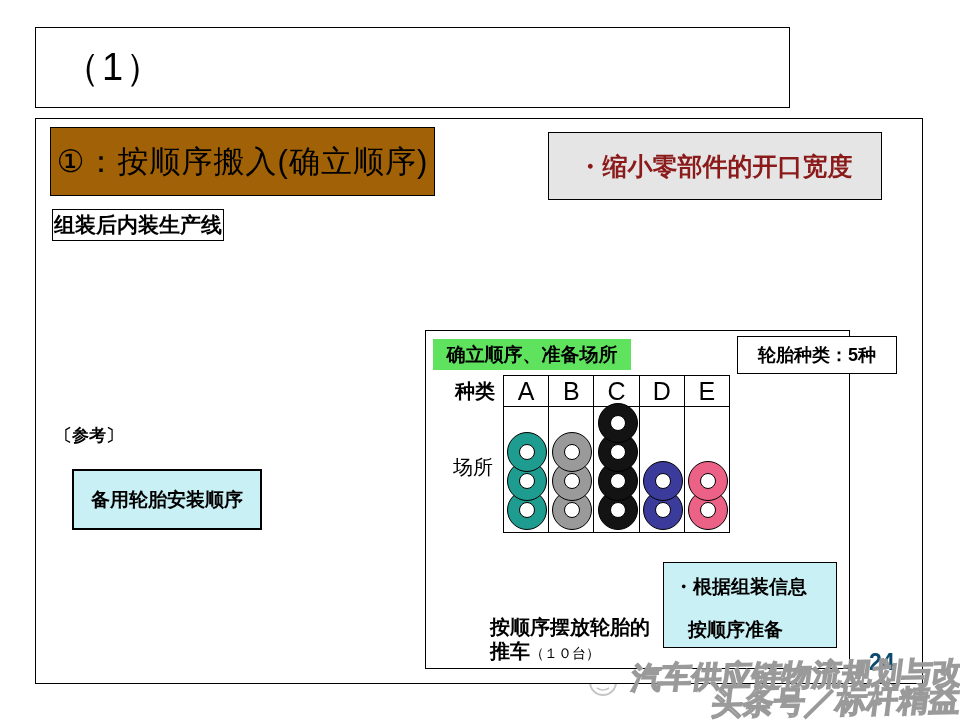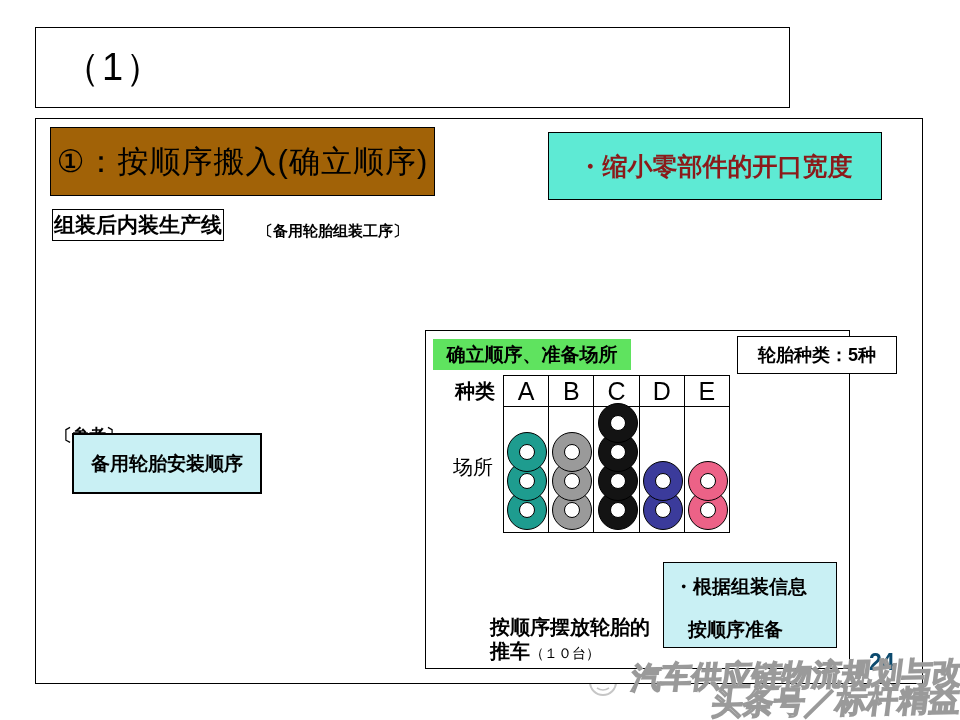--- a/index.html
+++ b/index.html
@@ -4,25 +4,25 @@
 <style>
   html,body{margin:0;padding:0;background:#fff;}
   #slide{position:relative;width:960px;height:720px;background:#fff;overflow:hidden;
          font-family:"Liberation Sans","DejaVu Sans",sans-serif;color:#000;}
   .abs{position:absolute;box-sizing:border-box;}
   .box{border:1.6px solid #000;background:#fff;}
   .center{display:flex;align-items:center;justify-content:center;}
   #title-box{left:35px;top:27px;width:755px;height:81px;display:flex;align-items:center;padding-left:26px;font-size:38px;letter-spacing:2px;}
   #main-box{left:35px;top:118px;width:888px;height:566px;}
   #main-title{left:50px;top:127px;width:385px;height:69px;background:#a16207;font-size:31px;font-weight:normal;letter-spacing:1px;}
-  #note-box{left:548px;top:132px;width:334px;height:68px;background:#5eead4;font-size:25px;font-weight:bold;color:#8b1a1a;}
+  #note-box{left:548px;top:132px;width:334px;height:68px;background:#e5e5e5;font-size:25px;font-weight:bold;color:#8b1a1a;}
   #line-label{left:52px;top:209px;width:172px;height:32px;font-size:21px;font-weight:600;border:1.4px solid #000;background:#fff;}
   #process-label{left:258px;top:222px;font-size:15px;font-weight:600;}
   #ref-label{left:55px;top:424px;font-size:17px;font-weight:600;}
-  #ref-box{left:72px;top:433px;width:190px;height:61px;background:#c9f0f4;border:2px solid #000;font-size:19px;font-weight:600;}
+  #ref-box{left:72px;top:469px;width:190px;height:61px;background:#c9f0f4;border:2px solid #000;font-size:19px;font-weight:600;}
   #right-box{left:425px;top:330px;width:425px;height:339px;border:1.5px solid #000;background:#fff;}
   #green-label{left:433px;top:339px;width:198px;height:31px;background:#5fe35f;font-size:19px;font-weight:bold;}
   #types-box{left:737px;top:336px;width:160px;height:38px;border:1.5px solid #000;background:#fff;font-size:18px;font-weight:600;}
   #row-header-top{left:455px;top:378px;font-size:20px;font-weight:600;}
   #row-header-bottom{left:453px;top:454px;font-size:20px;font-weight:400;}
   
   #tire-table{left:503px;top:375px;width:227px;height:158px;border:1.6px solid #000;background:#fff;display:flex;flex-direction:column;}
   #tt-header{display:flex;height:30px;border-bottom:1.4px solid #000;}
   #tt-body{display:flex;flex:1;}
   .tt-cell{flex:1;position:relative;border-right:1.2px solid #000;}
@@ -170,21 +170,20 @@
   <div class="abs box" id="title-box">
     <span>（1）</span>
   </div>
 
   <div class="abs box" id="main-box"></div>
 
   <div class="abs box center" id="main-title">①：按顺序搬入(确立顺序)</div>
   <div class="abs box center" id="note-box">・缩小零部件的开口宽度</div>
 
   <div class="abs center" id="line-label">组装后内装生产线</div>
-  <div class="abs" id="process-label">〔备用轮胎组装工序〕</div>
 
   <div class="abs" id="ref-label">〔参考〕</div>
   <div class="abs center" id="ref-box">备用轮胎安装顺序</div>
 
   <div class="abs" id="right-box"></div>
   <div class="abs center" id="green-label">确立顺序、准备场所</div>
   <div class="abs center" id="types-box">轮胎种类：5种</div>
 
   <div class="abs" id="row-header-top">种类</div>
   <div class="abs" id="row-header-bottom">场所</div>

